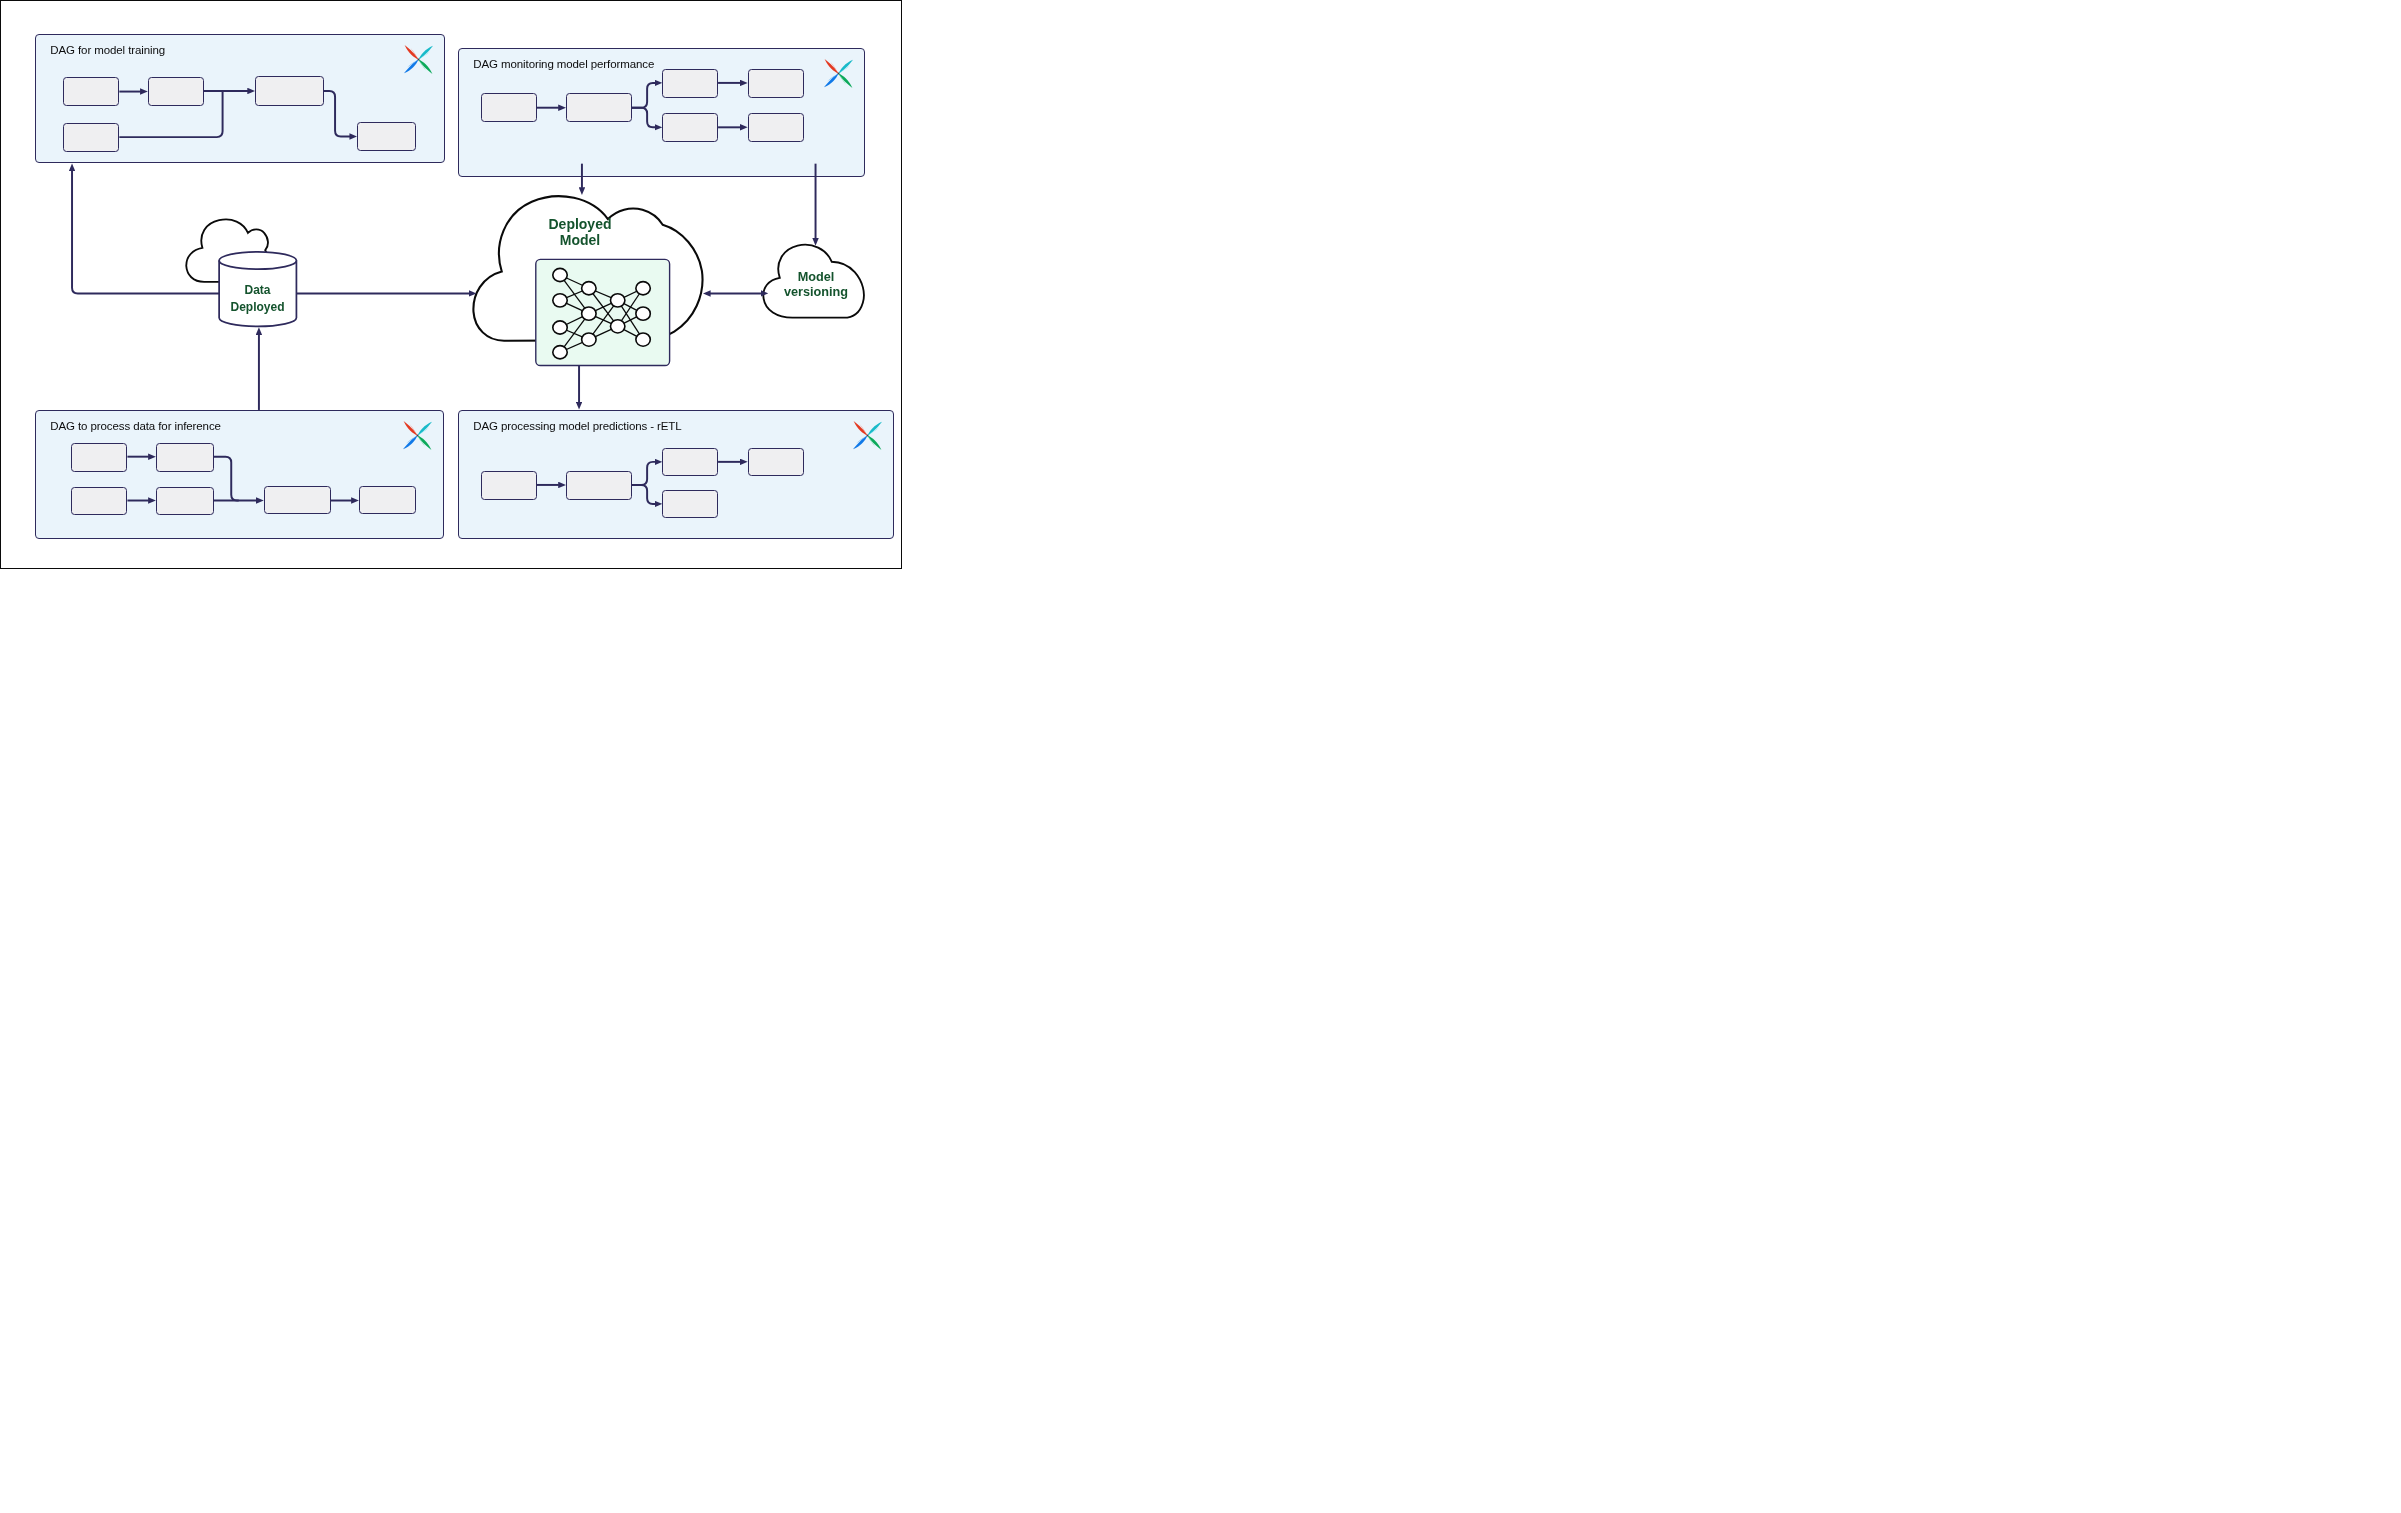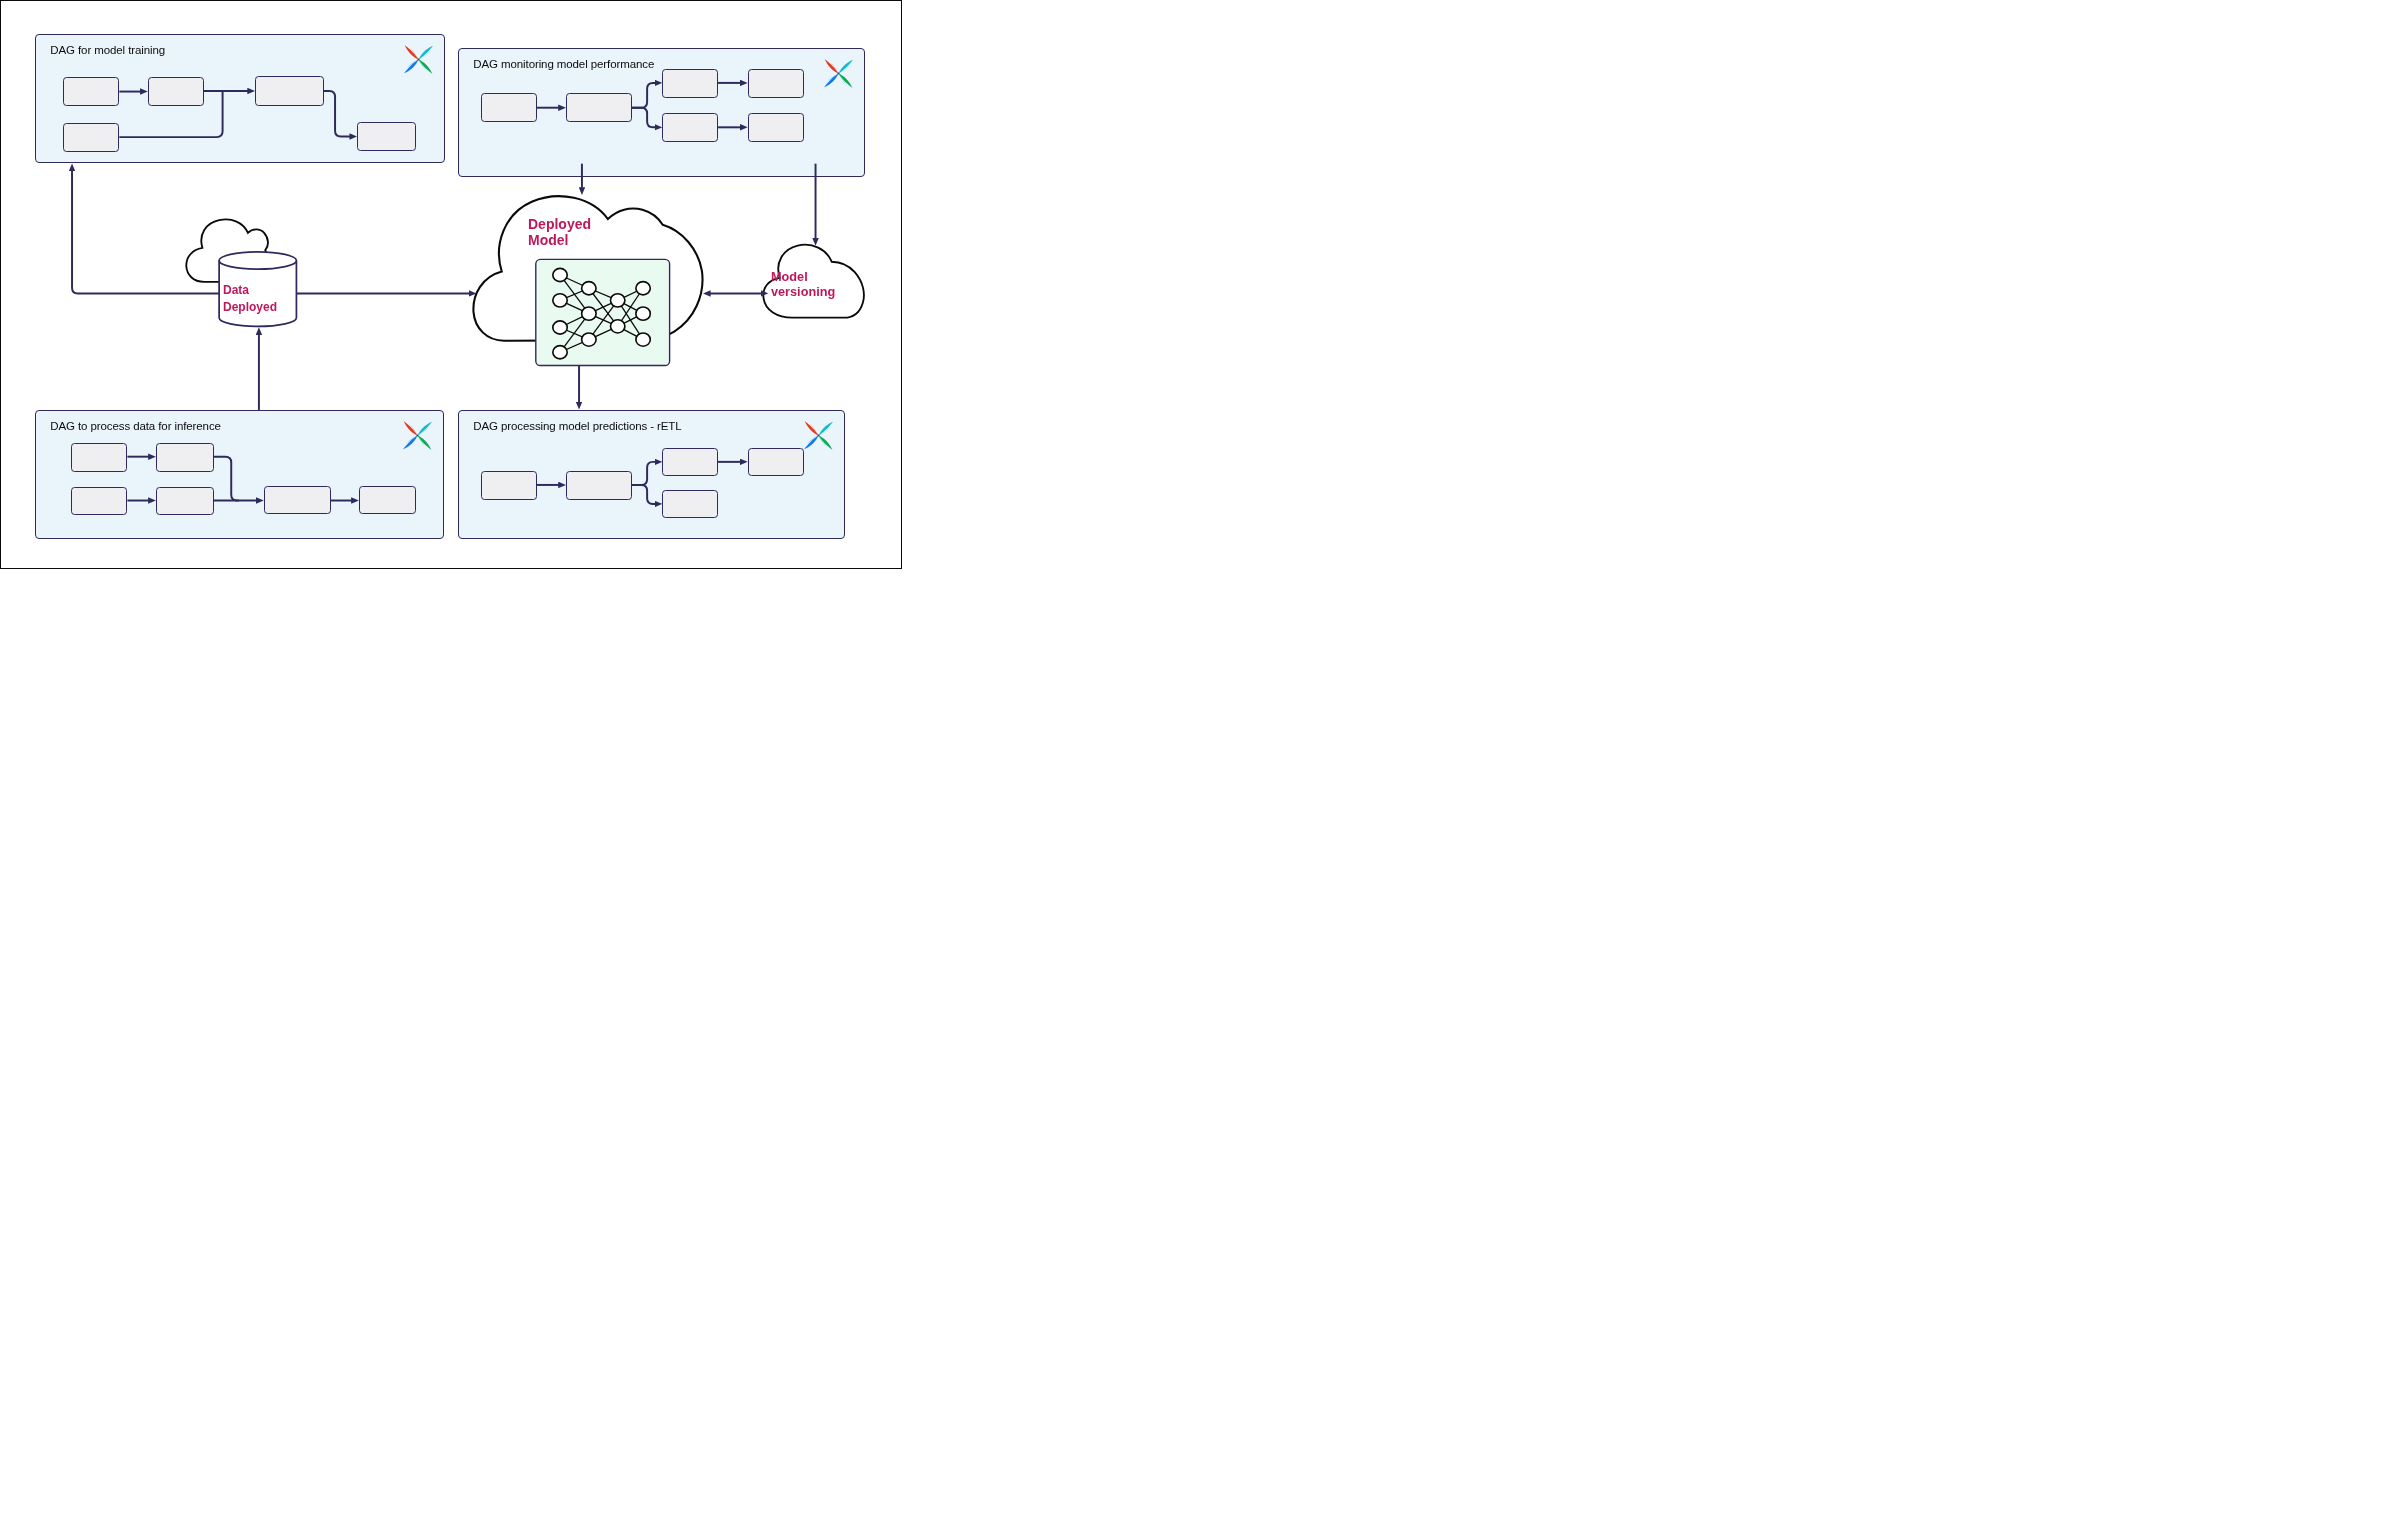--- a/index.html
+++ b/index.html
@@ -17,21 +17,21 @@
     font-size:11.5px; font-weight:normal; color:#0c0c0d; letter-spacing:-0.1px;
     white-space:nowrap;
   }
   .logo { position:absolute; top:8px; right:9.2px; width:33px; height:33px; }
   .task {
     position:absolute; background:#efeff1; border:1.4px solid #2e2a5c;
     border-radius:3.5px; box-sizing:border-box;
   }
   .overlay { position:absolute; left:0; top:0; width:900px; height:567px; }
   .label {
-    position:absolute; font-weight:bold; color:#be185d;
+    position:absolute; text-align:center; font-weight:bold; color:#14532d;
   }
   .label-deployed   { left:527px;  top:216px; width:104px; font-size:14px; line-height:15.6px; }
   .label-storage    { left:222px;  top:281px; width:69px; font-size:12px; line-height:17.3px; }
   .label-versioning { left:770px; top:269px; width:90px; font-size:12.7px; line-height:15px; }
 </style>
 </head>
 <body>
 
 <div class="canvas">
 
@@ -73,21 +73,21 @@
       </svg>
   </section>
 
   <section class="panel" style="left:34px;top:409px;width:409px;height:129px">
     <h2 class="panel-title">DAG to process data for inference</h2>
     <svg class="logo" viewBox="0 0 100 100">
         <use href="#airflow-logo"></use>
       </svg>
   </section>
 
-  <section class="panel" style="left:457px;top:409px;width:387px;height:129px">
+  <section class="panel" style="left:457px;top:409px;width:436px;height:129px">
     <h2 class="panel-title">DAG processing model predictions - rETL</h2>
     <svg class="logo" viewBox="0 0 100 100">
         <use href="#airflow-logo"></use>
       </svg>
   </section>
 
   <div class="task" style="left:62px;top:76px;width:56px;height:29px"></div>
   <div class="task" style="left:147px;top:76px;width:56px;height:29px"></div>
   <div class="task" style="left:254px;top:75px;width:69px;height:30px"></div>
   <div class="task" style="left:356px;top:121px;width:59px;height:29px"></div>

